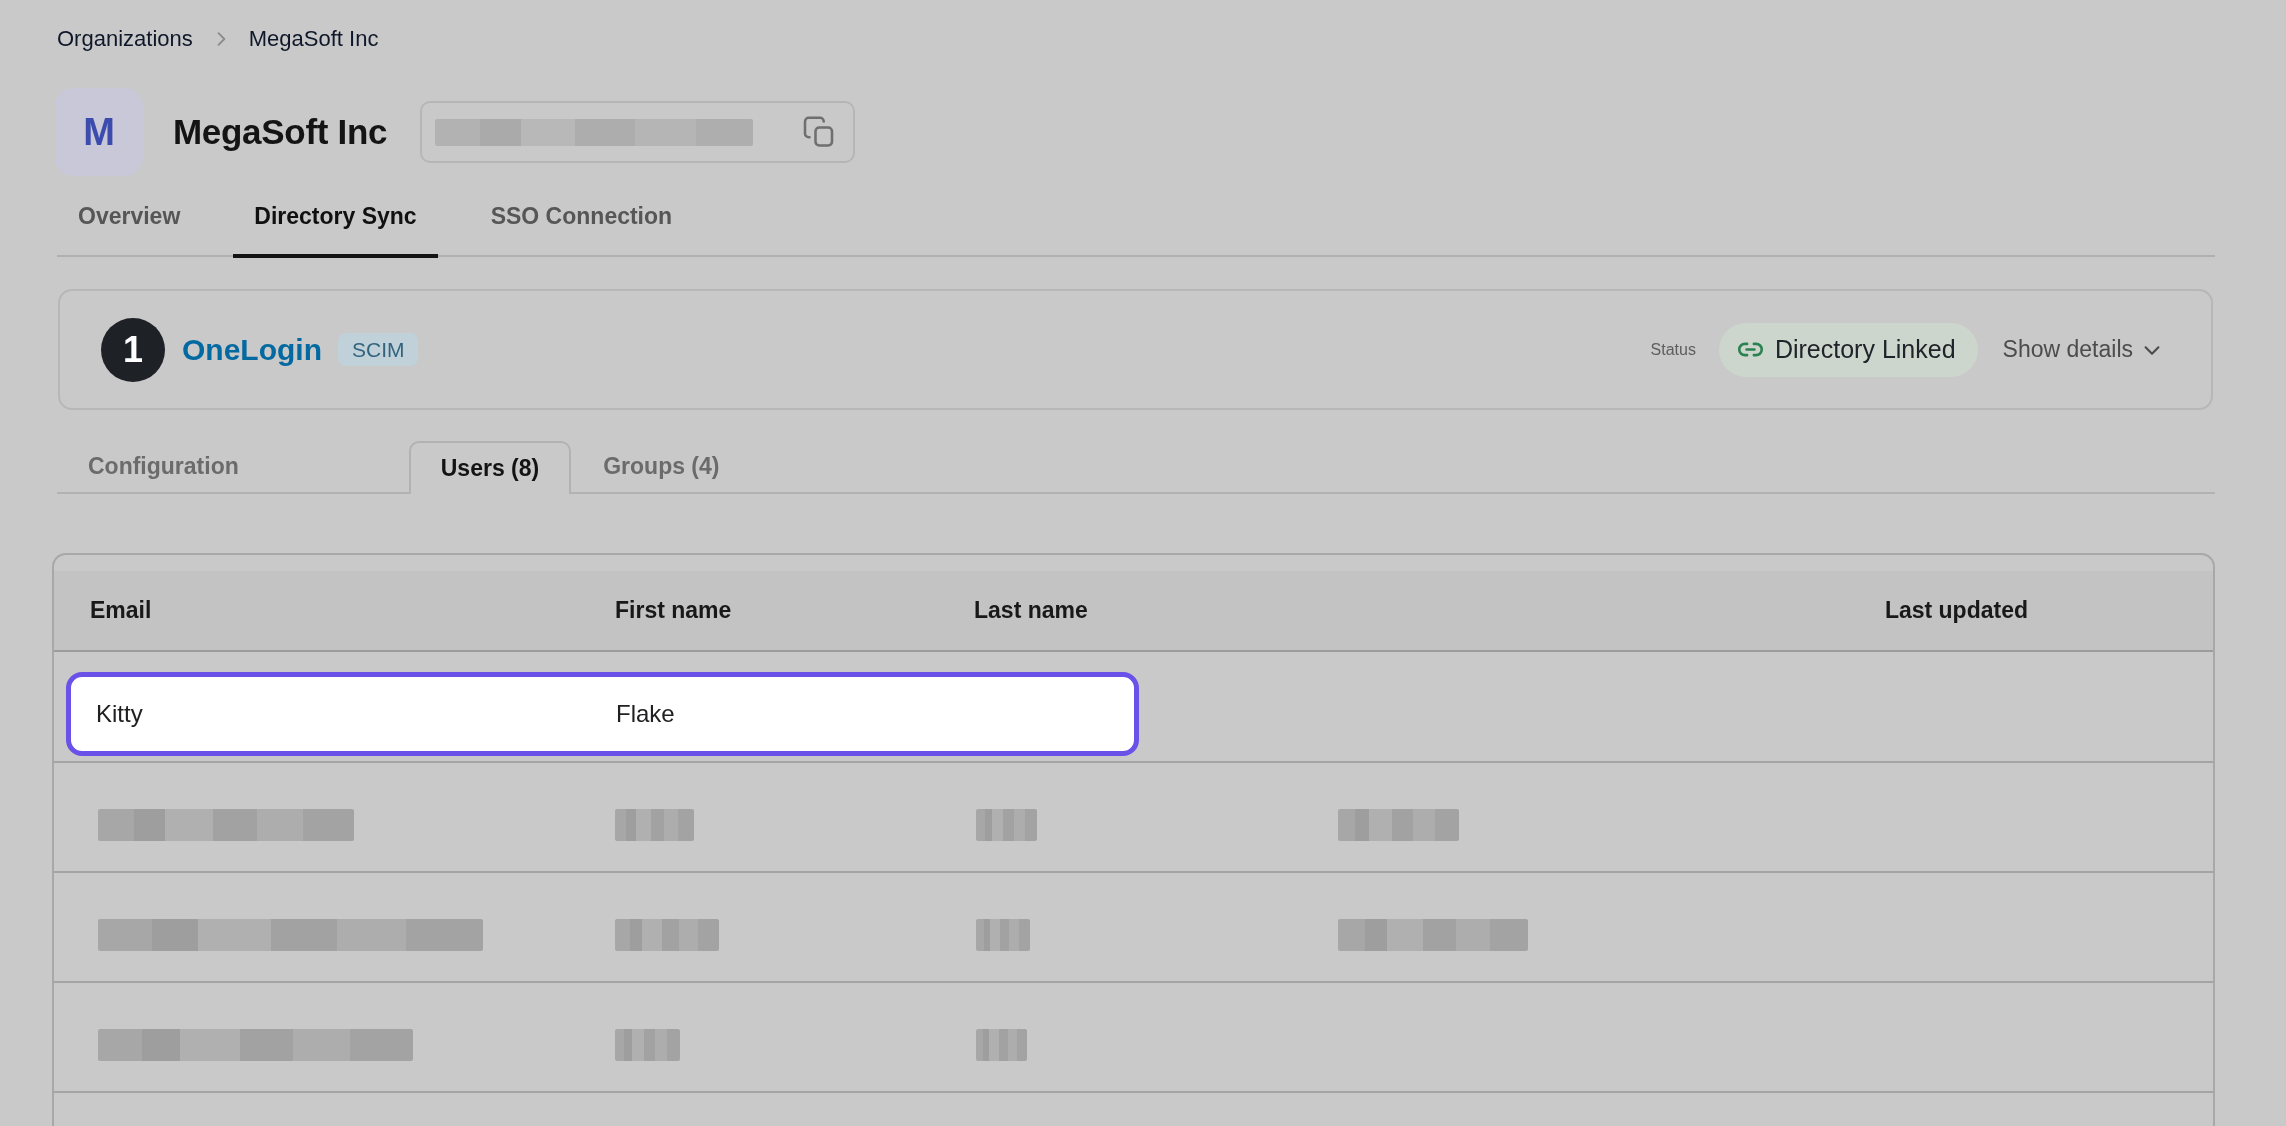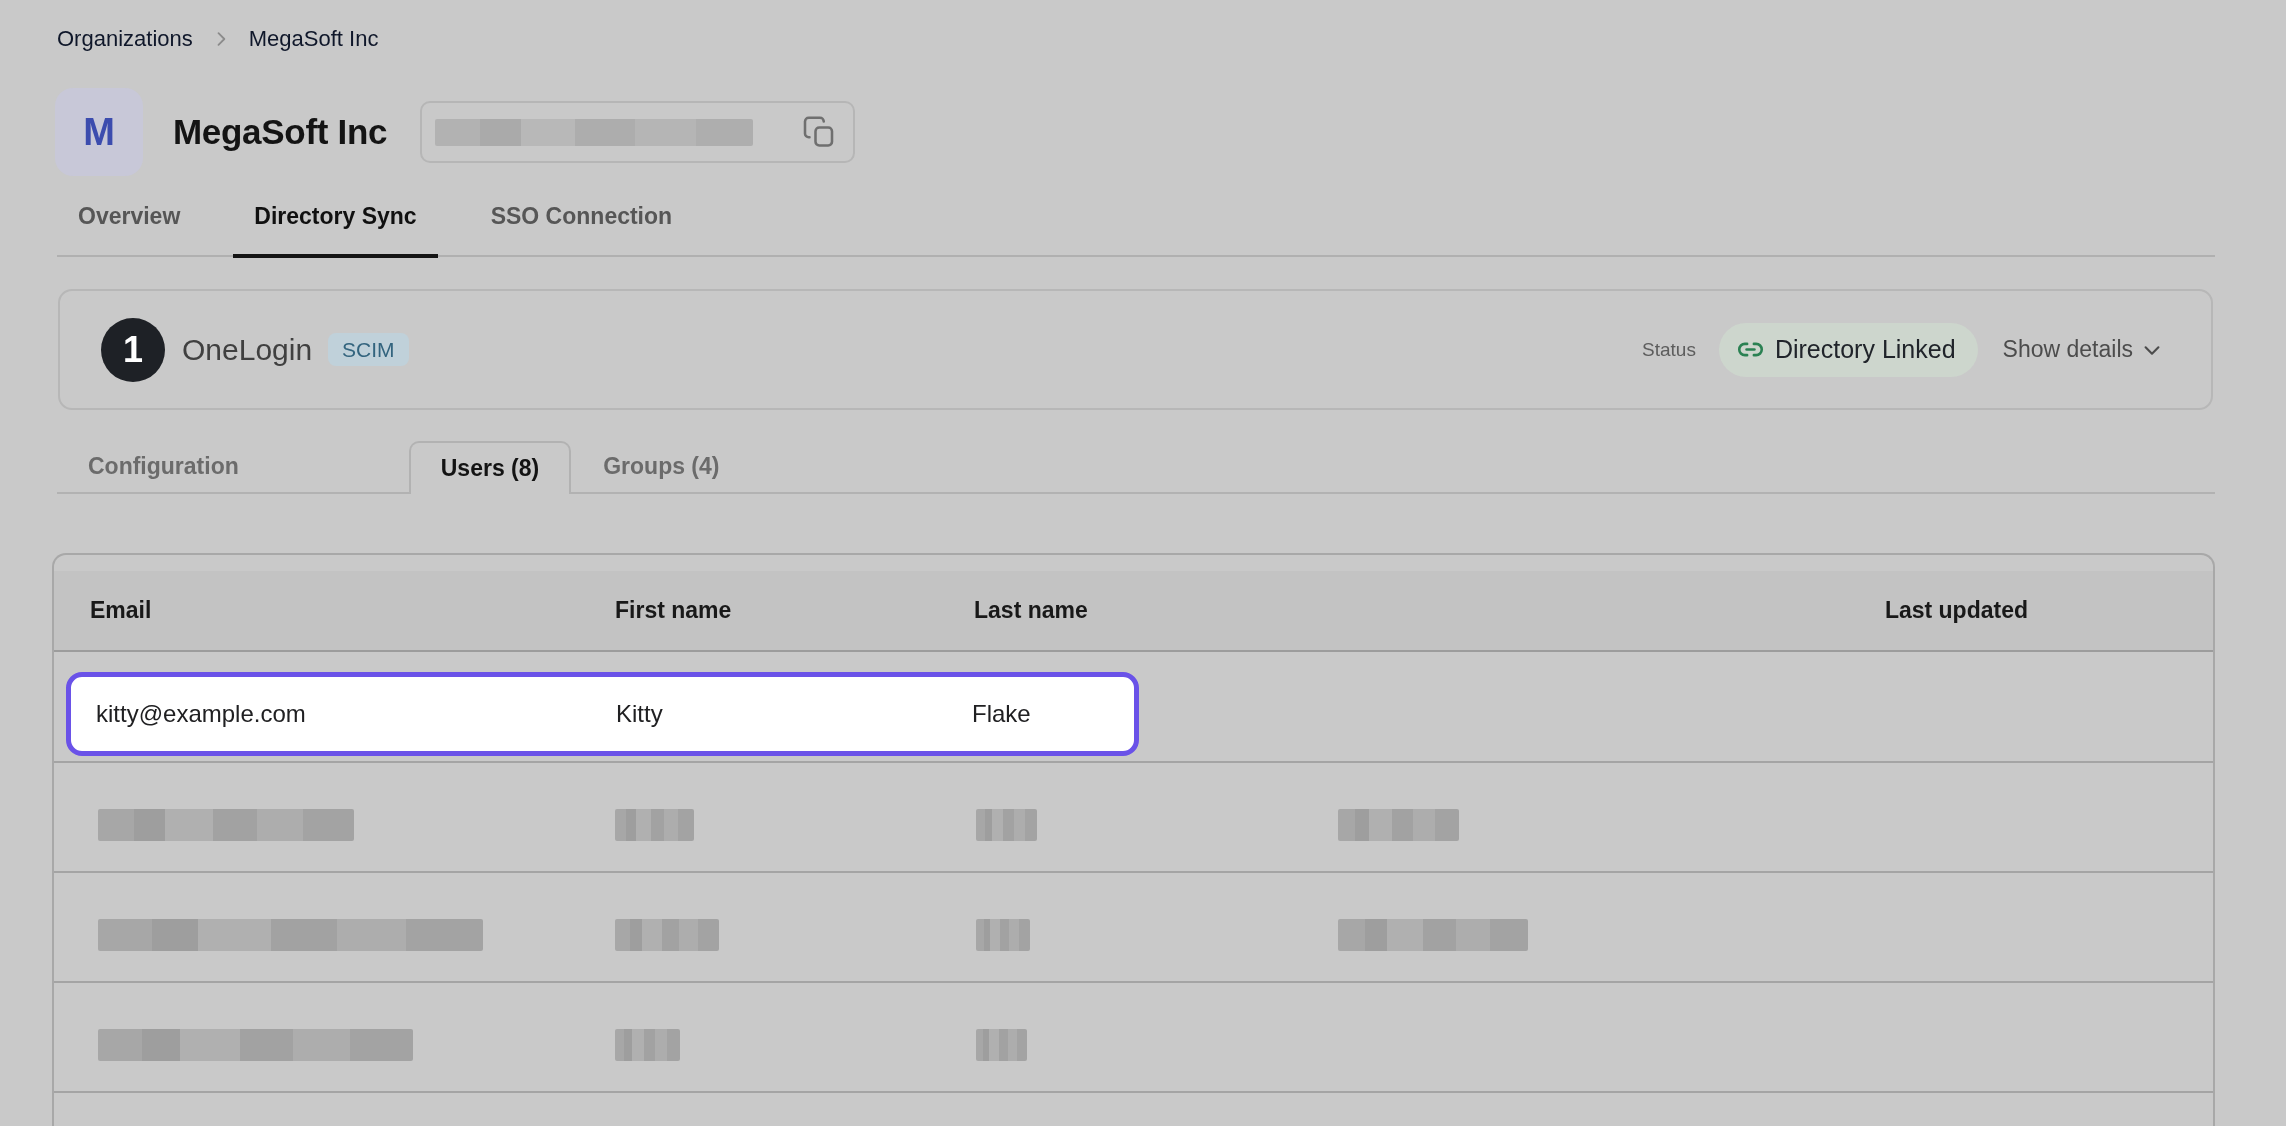--- a/index.html
+++ b/index.html
@@ -34,25 +34,25 @@
           border-bottom:2px solid #b0b0b0; }
   .tab { padding:3px 21px 24px; font-size:23px; font-weight:600; color:#565656; cursor:pointer; }
   .tab.active { color:#101010; font-weight:700; border-bottom:4px solid #141414; margin-bottom:-3px; }
 
   
   .dir-card { position:absolute; left:58px; top:289px; width:2155px; height:121px;
               border:2px solid #b7b7b7; border-radius:14px; display:flex; align-items:center;
               padding:0 48px 0 41px; }
   .provider-logo { width:64px; height:64px; border-radius:50%; background:#1e2126; color:#ffffff;
                    font-size:36px; font-weight:800; display:flex; align-items:center; justify-content:center; }
-  .provider-name { margin-left:17px; font-size:30px; color:#404040; }
+  .provider-name { margin-left:17px; font-size:30px; color:#0369a1;font-weight:bold; }
   .scim-badge { margin-left:16px; height:33px; padding:16px 14px; display:flex; align-items:center;
                 background:#c0d1da; color:#33647e; font-size:21px; font-weight:500; border-radius:8px; }
   .card-spacer { flex:1; }
-  .status-label { font-size:19px; color:#5d5d5d; margin-right:23px; }
+  .status-label { font-size:16px; color:#5d5d5d; margin-right:23px; }
   .status-pill { height:54px; border-radius:27px; background:#cdd6cd; display:flex; align-items:center;
                  padding:0 22px 0 18px; gap:11px; font-size:25px; font-weight:500; color:#20242a; }
   .link-icon { color:#2a8152; }
   .show-details { margin-left:25px; display:flex; align-items:center; gap:8px;
                   font-size:23px; color:#4c4c4c; cursor:pointer; }
 
   
   .sub-tabs { position:absolute; left:57px; right:71px; top:441px; height:53px;
               border-bottom:2px solid #b2b2b2; display:flex; align-items:stretch; }
   .sub-tab { padding:0 30px; display:flex; align-items:center; font-size:23px; font-weight:600;
@@ -150,21 +150,20 @@
 <section class="users-table">
   <div class="thead">
     <div class="cell c0">Email</div>
     <div class="cell c1">First name</div>
     <div class="cell c2">Last name</div>
     <div class="cell c4">Last updated</div>
   </div>
 
   <div class="trow row-highlight">
     <div class="hl-box">
-      <div class="cell">kitty@example.com</div>
       <div class="cell">Kitty</div>
       <div class="cell">Flake</div>
     </div>
   </div>
 
   <div id="redacted-body">
       <div class="trow">
         <div class="cell c0">
           <div class="bar" style="width: 256px;"></div>
         </div>

